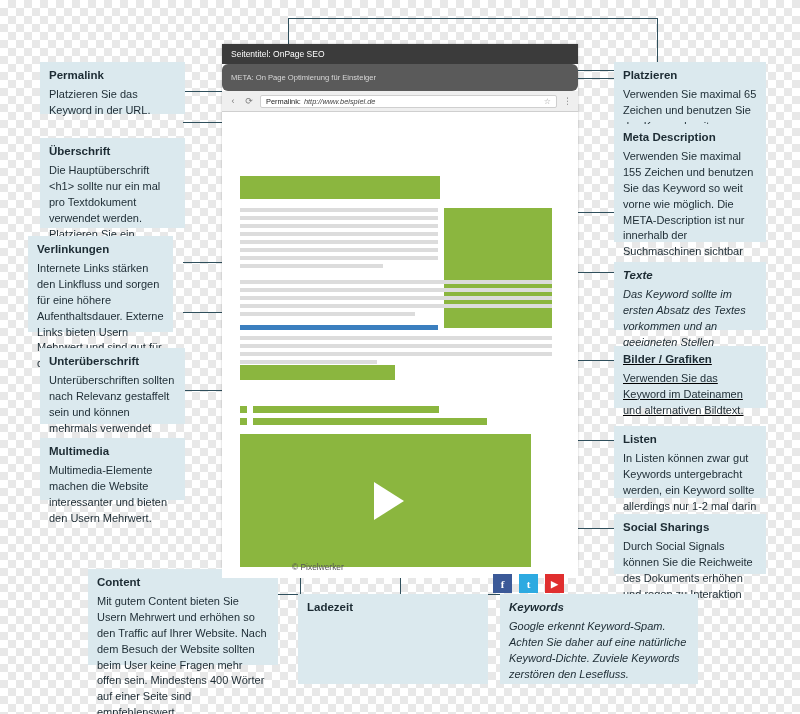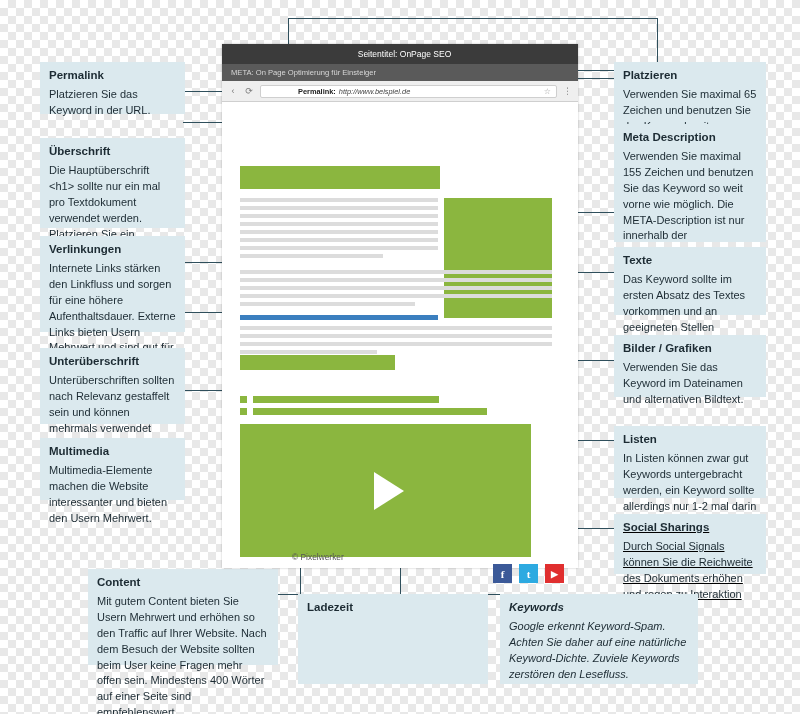--- a/index.html
+++ b/index.html
@@ -60,31 +60,31 @@
   }
   #titlebar {
     height: 20px;
     background: #3b3b3b;
     color: #ffffff;
     font-size: 8.5px;
     display: flex;
     align-items: center;
     padding-left: 9px;
     box-sizing: border-box;
-    justify-content: center;
   }
   #metabar {
-    height: 17px;
+    height: 27px;
     background: #5a5a5a;
     color: #d8d8d8;
     font-size: 7.6px;
     display: flex;
     align-items: center;
     padding-left: 9px;
     box-sizing: border-box;
+    border-radius: 6px;
   }
   #urlbar {
     height: 21px;
     background: #efefef;
     border-bottom: 1px solid #cfcfcf;
     display: flex;
     align-items: center;
     padding: 0 6px;
     box-sizing: border-box;
     gap: 6px;
@@ -103,21 +103,21 @@
     border: 1px solid #cfcfcf;
     border-radius: 2px;
     display: flex;
     align-items: center;
     padding: 0 5px;
     box-sizing: border-box;
     font-size: 7.4px;
     color: #333333;
     gap: 3px;
   }
-  #urlfield .perm { font-weight: bold; color: #222; margin-left: 32px; }
+  #urlfield .perm { font-weight: normal; color: #222; }
   #urlfield .url { color: #444; font-style: italic; }
   #urlfield .star { margin-left: auto; color: #9a9a9a; font-size: 8px; }
   .menuicon { font-size: 9px; color: #7a7a7a; }
 
   #page {
     position: relative;
     height: calc(100% - 58px);
     background: #ffffff;
     padding: 8px 14px;
     box-sizing: border-box;
@@ -203,21 +203,21 @@
 <div class="anno" style="left:40px; top:62px; width:145px; height:52px;">
   <div class="anno-title">Permalink</div>
   <div class="anno-body">Platzieren Sie das Keyword in der URL.</div>
 </div>
 
 <div class="anno" style="left:40px; top:138px; width:145px; height:90px;">
   <div class="anno-title">Überschrift</div>
   <div class="anno-body">Die Hauptüberschrift &lt;h1&gt; sollte nur ein mal pro Textdokument verwendet werden. Platzieren Sie ein Keyword in der Hauptüberschrift.</div>
 </div>
 
-<div class="anno" style="left:40px; top:236px; width:145px; height:96px;">
+<div class="anno" style="left:28px; top:236px; width:145px; height:96px;">
   <div class="anno-title">Verlinkungen</div>
   <div class="anno-body">Internete Links stärken den Linkfluss und sorgen für eine höhere Aufenthaltsdauer. Externe Links bieten Usern Mehrwert und sind gut für das Google-Ranking.</div>
 </div>
 
 <div class="anno" style="left:40px; top:348px; width:145px; height:76px;">
   <div class="anno-title">Unterüberschrift</div>
   <div class="anno-body">Unterüberschriften sollten nach Relevanz gestaffelt sein und können mehrmals verwendet werden.</div>
 </div>
 
 <div class="anno" style="left:40px; top:438px; width:145px; height:62px;">
@@ -228,36 +228,36 @@
 <div class="anno" style="left:614px; top:62px; width:152px; height:66px;">
   <div class="anno-title">Platzieren</div>
   <div class="anno-body">Verwenden Sie maximal 65 Zeichen und benutzen Sie das Keyword weit vorne.</div>
 </div>
 
 <div class="anno" style="left:614px; top:124px; width:152px; height:118px;">
   <div class="anno-title">Meta Description</div>
   <div class="anno-body">Verwenden Sie maximal 155 Zeichen und benutzen Sie das Keyword so weit vorne wie möglich. Die META-Description ist nur innerhalb der Suchmaschinen sichtbar und sollte Nutzer zum Besuch der Website animieren.</div>
 </div>
 
-<div class="anno" style="left:614px; top:247px; width:152px; height:68px;">
+<div class="anno" style="left:614px; top:262px; width:152px; height:68px;font-style:italic;">
   <div class="anno-title">Texte</div>
   <div class="anno-body">Das Keyword sollte im ersten Absatz des Textes vorkommen und an geeigneten Stellen hervorgehoben werden.</div>
 </div>
 
-<div class="anno" style="left:614px; top:335px; width:152px; height:62px;">
+<div class="anno" style="left:614px; top:346px; width:152px; height:62px;text-decoration:underline;">
   <div class="anno-title">Bilder / Grafiken</div>
   <div class="anno-body">Verwenden Sie das Keyword im Dateinamen und alternativen Bildtext.</div>
 </div>
 
 <div class="anno" style="left:614px; top:426px; width:152px; height:72px;">
   <div class="anno-title">Listen</div>
   <div class="anno-body">In Listen können zwar gut Keywords untergebracht werden, ein Keyword sollte allerdings nur 1-2 mal darin vorkommen.</div>
 </div>
 
-<div class="anno" style="left:614px; top:514px; width:152px; height:60px;text-decoration:underline;">
+<div class="anno" style="left:614px; top:514px; width:152px; height:60px;">
   <div class="anno-title">Social Sharings</div>
   <div class="anno-body">Durch Social Signals können Sie die Reichweite des Dokuments erhöhen und regen zu Interaktion an.</div>
 </div>
 
 <div class="anno" style="left:88px; top:569px; width:190px; height:96px;">
   <div class="anno-title">Content</div>
   <div class="anno-body">Mit gutem Content bieten Sie Usern Mehrwert und erhöhen so den Traffic auf Ihrer Website. Nach dem Besuch der Website sollten beim User keine Fragen mehr offen sein. Mindestens 400 Wörter auf einer Seite sind empfehlenswert.</div>
 </div>
 
 <div class="anno" style="left:298px; top:594px; width:190px; height:90px;">

